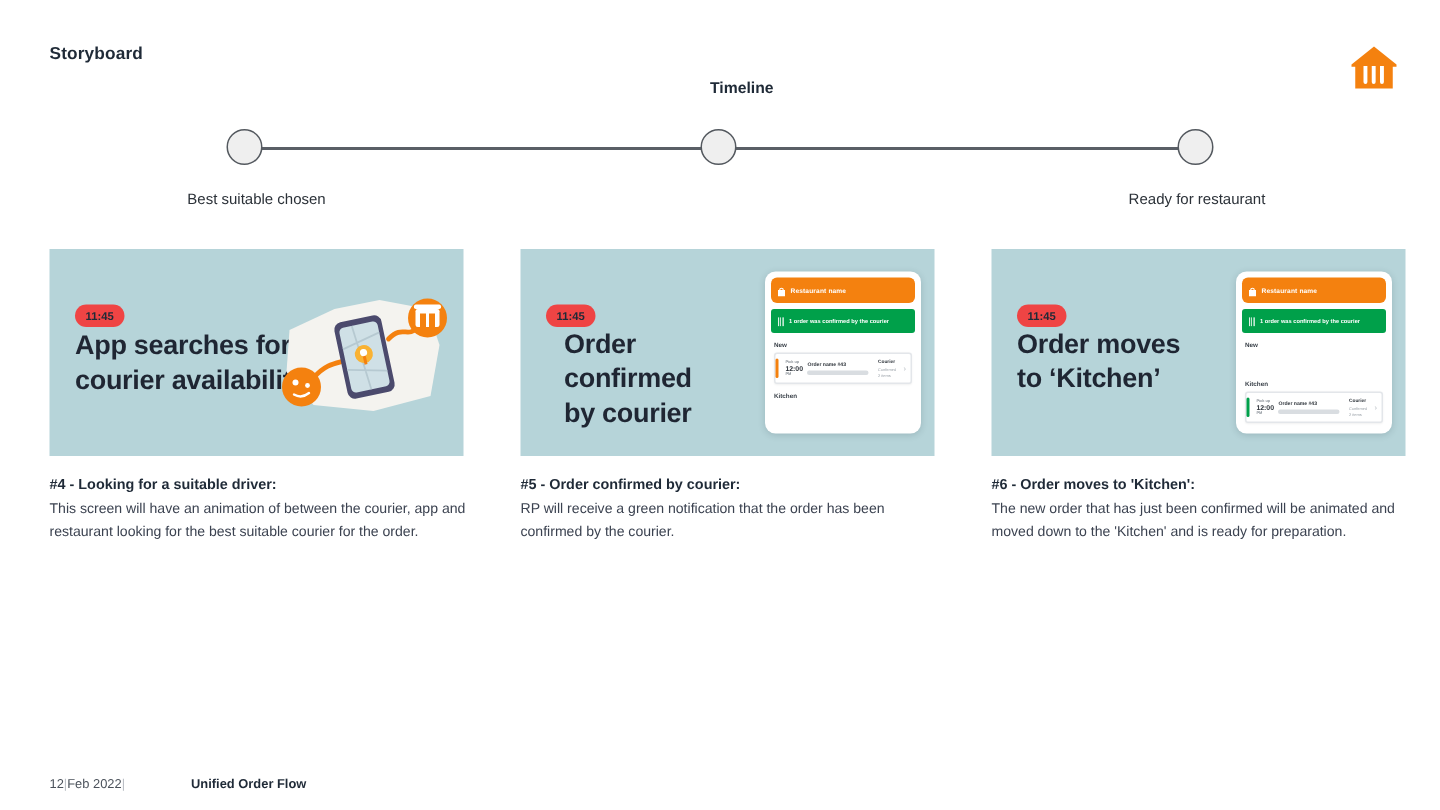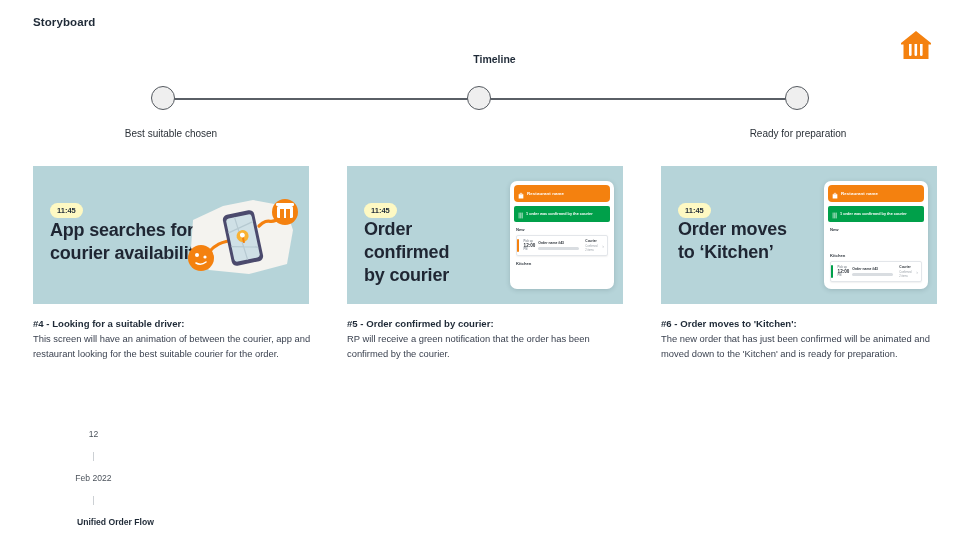--- a/index.html
+++ b/index.html
@@ -6,21 +6,21 @@
   html, body {
     width: 960px; height: 540px;
     background: #ffffff;
     font-family: "Liberation Sans", sans-serif;
     overflow: hidden;
   }
   .slide { position: relative; width: 960px; height: 540px; background: #ffffff; }
 
   
   .slide-title {
-    position: absolute; left: 33px; top: 16px;
+    position: absolute; left: 33px; top: 30px;
     font-size: 11.5px; font-weight: bold; color: #1f2a37;
     letter-spacing: 0.1px;
   }
   .logo {
     position: absolute; right: 27px; top: 28px;
     width: 34px; height: 34px;
   }
 
   
   .timeline-label {
@@ -58,33 +58,33 @@
   .card.k0 { left: 0px; }
   .card.k1 { left: 314px; }
   .card.k2 { left: 628px; }
 
   .card-visual {
     position: relative; width: 276px; height: 138px;
     background: #b6d4d9; overflow: hidden;
   }
   .time-badge {
     position: absolute; left: 17px;
-    background: #fef9c3; color: #1f2a37;
+    background: #ef4444; color: #1f2a37;
     font-size: 7.5px; font-weight: bold;
     padding: 3px 7px 3px 7px; border-radius: 9px; text-align: right;
   }
   .visual-heading {
     position: absolute; left: 17px;
     font-size: 18px; font-weight: bold; color: #1f2633;
     line-height: 1.28; letter-spacing: -0.2px;
   }
   .k0 .time-badge { top: 37px; }
   .k0 .visual-heading { top: 53px; }
   .k1 .time-badge { top: 37px; }
-  .k1 .visual-heading { top: 52px; }
+  .k1 .visual-heading { top: 52px; margin-left: 12px; }
   .k2 .time-badge { top: 37px; }
   .k2 .visual-heading { top: 52px; }
 
   
   .illus { position: absolute; right: 4px; top: 20px; width: 130px; height: 100px; }
 
   
   .mock {
     position: absolute; right: 9px; top: 15px;
     width: 104px; height: 108px;
@@ -132,22 +132,22 @@
     font-size: 9.6px; font-weight: bold; color: #1f2a37;
     margin-bottom: 3px; letter-spacing: 0px;
   }
   .cap-body {
     font-size: 9.4px; color: #3b4250; line-height: 1.55;
   }
 
   
   .footer {
     position: absolute; left: 33px; bottom: 13px;
-    display: flex; align-items: center; gap: 12px;
-    font-size: 8.6px; color: #4b525b; flex-direction: column;
+    display: flex; align-items: center; gap: 0;
+    font-size: 8.6px; color: #4b525b;
   }
   .footer .sep { color: #b9bec4; }
   .footer .ft-bold { font-weight: bold; color: #1f2a37; margin-left: 44px; }
 </style>
 </head>
 <body>
 
 <div class="slide">
 
   <div class="slide-title">Storyboard</div>
@@ -166,21 +166,21 @@
 
   <div class="timeline">
     <div class="timeline-line"></div>
     <div class="tl-node n0"></div>
     <div class="tl-node n1"></div>
     <div class="tl-node n2"></div>
   </div>
 
   <div class="tl-captions">
     <div class="tl-cap c0">Best suitable chosen</div>
-    <div class="tl-cap c2">Ready for preparation</div>
+    <div class="tl-cap c2">Ready for restaurant</div>
   </div>
 
   <div class="cards">
 
     <div class="card k0">
       <div class="card-visual">
         <div class="time-badge">11:45</div>
         <div class="visual-heading">App searches for<br>courier availability</div>
 
         <div class="illus">

